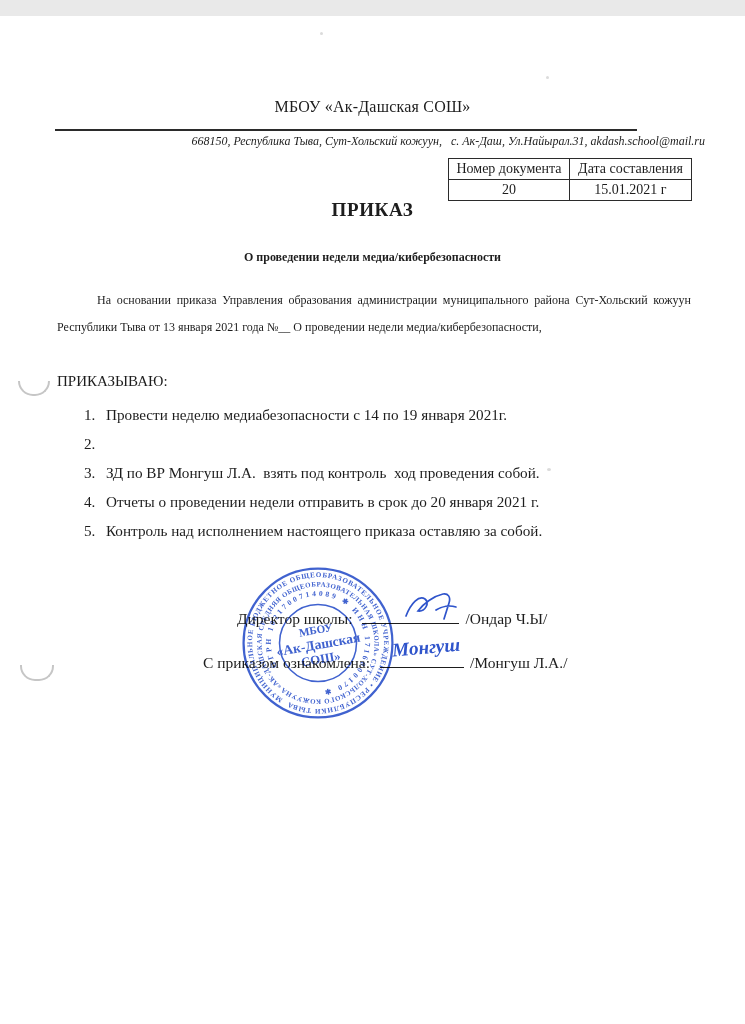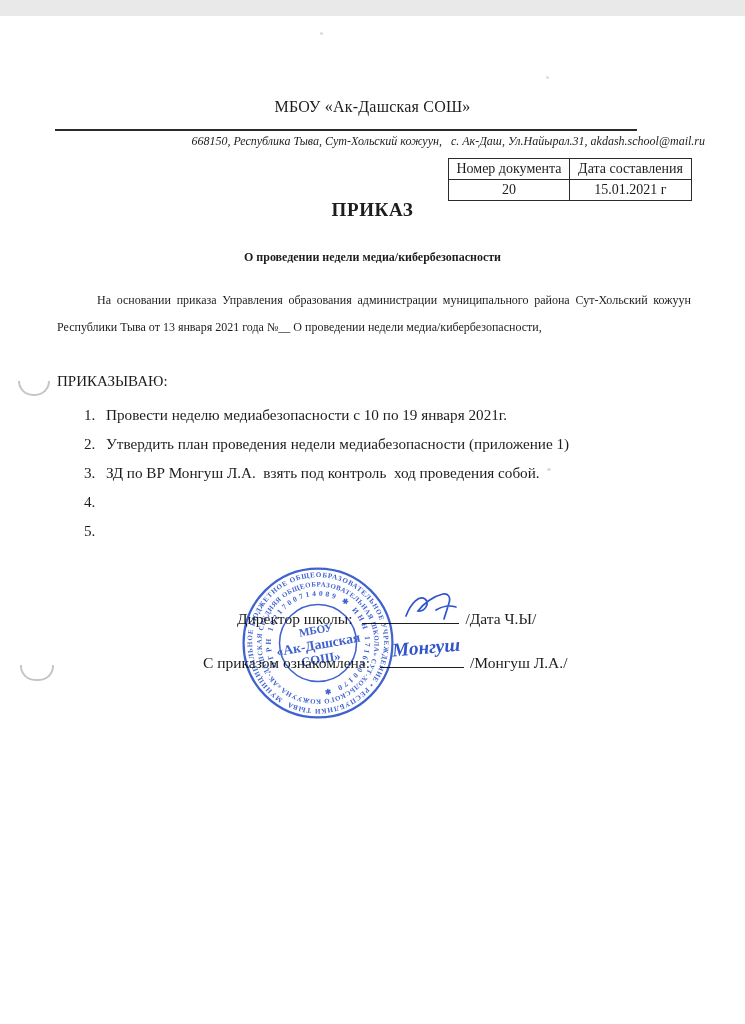--- a/index.html
+++ b/index.html
@@ -71,35 +71,36 @@
   <div class="order-title">ПРИКАЗ</div>
   <div class="order-subject">О проведении недели медиа/кибербезопасности</div>
 
   <p class="preamble">На основании приказа Управления образования администрации муниципального района Сут-Хольский кожуун Республики Тыва от 13 января 2021 года №__ О проведении недели медиа/кибербезопасности,</p>
 
   <div class="resolution-word">ПРИКАЗЫВАЮ:</div>
 
   <ol class="order-list">
     <li class="order-item">
         <span class="num"></span>
-        <span class="itm-text">Провести неделю медиабезопасности с 10 по 19 января 2021г.</span>
+        <span class="itm-text">Провести неделю медиабезопасности с 14 по 19 января 2021г.</span>
       </li>
     <li class="order-item">
         <span class="num"></span>
-        <span class="itm-text">Утвердить план проведения недели медиабезопасности (приложение 1)</span>
       </li>
     <li class="order-item">
         <span class="num"></span>
         <span class="itm-text">ЗД по ВР Монгуш Л.А.  взять под контроль  ход проведения собой.</span>
       </li>
     <li class="order-item">
         <span class="num"></span>
+        <span class="itm-text">Отчеты о проведении недели отправить в срок до 20 января 2021 г.</span>
       </li>
     <li class="order-item">
         <span class="num"></span>
+        <span class="itm-text">Контроль над исполнением настоящего приказа оставляю за собой.</span>
       </li>
   </ol>
 
   <div class="stamp-wrap">
     <svg viewBox="0 0 180 180" xmlns="http://www.w3.org/2000/svg">
       <defs>
         <path id="ring1" d="M90,90 m-77,0 a77,77 0 1,1 154,0 a77,77 0 1,1 -154,0"></path>
         <path id="ring2" d="M90,90 m-66,0 a66,66 0 1,1 132,0 a66,66 0 1,1 -132,0"></path>
         <path id="ring3" d="M90,90 m-55,0 a55,55 0 1,1 110,0 a55,55 0 1,1 -110,0"></path>
       </defs>
@@ -122,21 +123,21 @@
       </g>
       <g transform="rotate(-10 90 90)" font-weight="bold" text-anchor="middle">
         <text x="90" y="79" font-size="13" fill="#2f54cb">МБОУ</text>
         <text x="90" y="97" font-size="16" fill="#2f54cb">«Ак-Дашская</text>
         <text x="90" y="114" font-size="15" fill="#2f54cb">СОШ»</text>
       </g>
     </svg>
   </div>
 
   <div class="sig-row sig-row-1">
-    <span>Директор школы:</span><span class="sig-blank sig-blank-1"></span><span>/Дата Ч.Ы/</span>
+    <span>Директор школы:</span><span class="sig-blank sig-blank-1"></span><span>/Ондар Ч.Ы/</span>
   </div>
 
   <div class="ink-scribble">
     <svg width="58" height="34" viewBox="0 0 58 34" xmlns="http://www.w3.org/2000/svg">
       <path d="M4,26 C9,13 17,5 23,9 C28,13 23,22 16,21 C22,13 32,6 41,4 C46,3 49,7 47,13 L42,29 M34,20 C40,16 48,15 54,17" fill="none" stroke-width="1.7" stroke-linecap="round" stroke="#2f54cb"></path>
     </svg>
   </div>
 
   <div class="sig-row sig-row-2">
     <span>С приказом ознакомлена:</span><span class="sig-blank sig-blank-2"></span><span>/Монгуш Л.А./</span>

